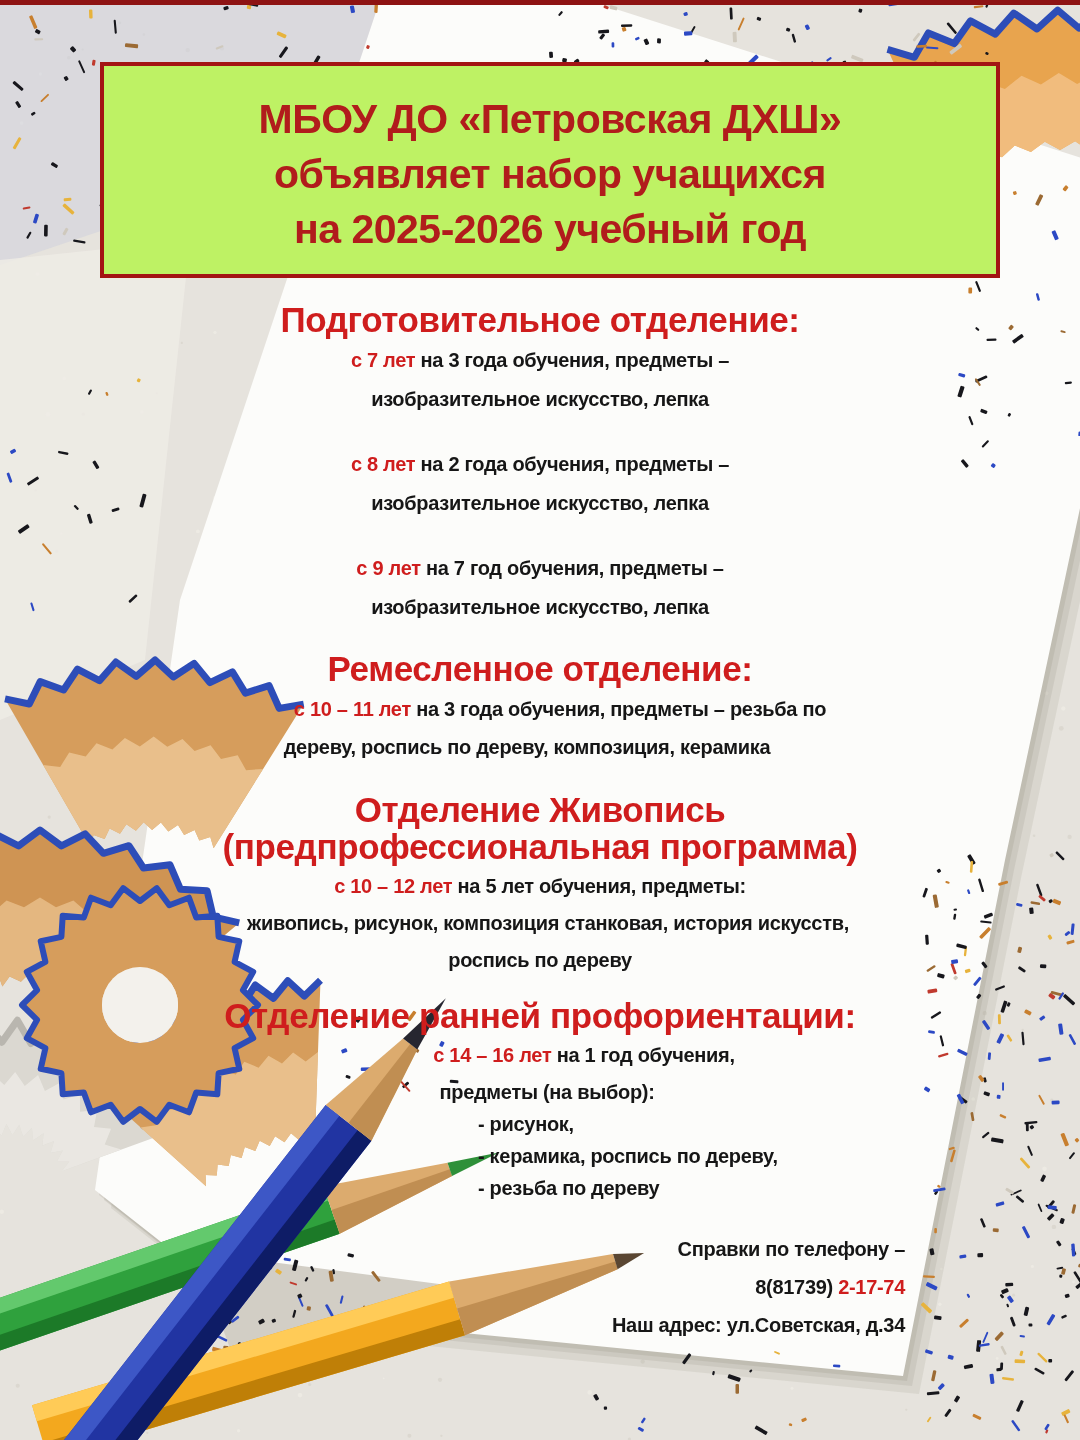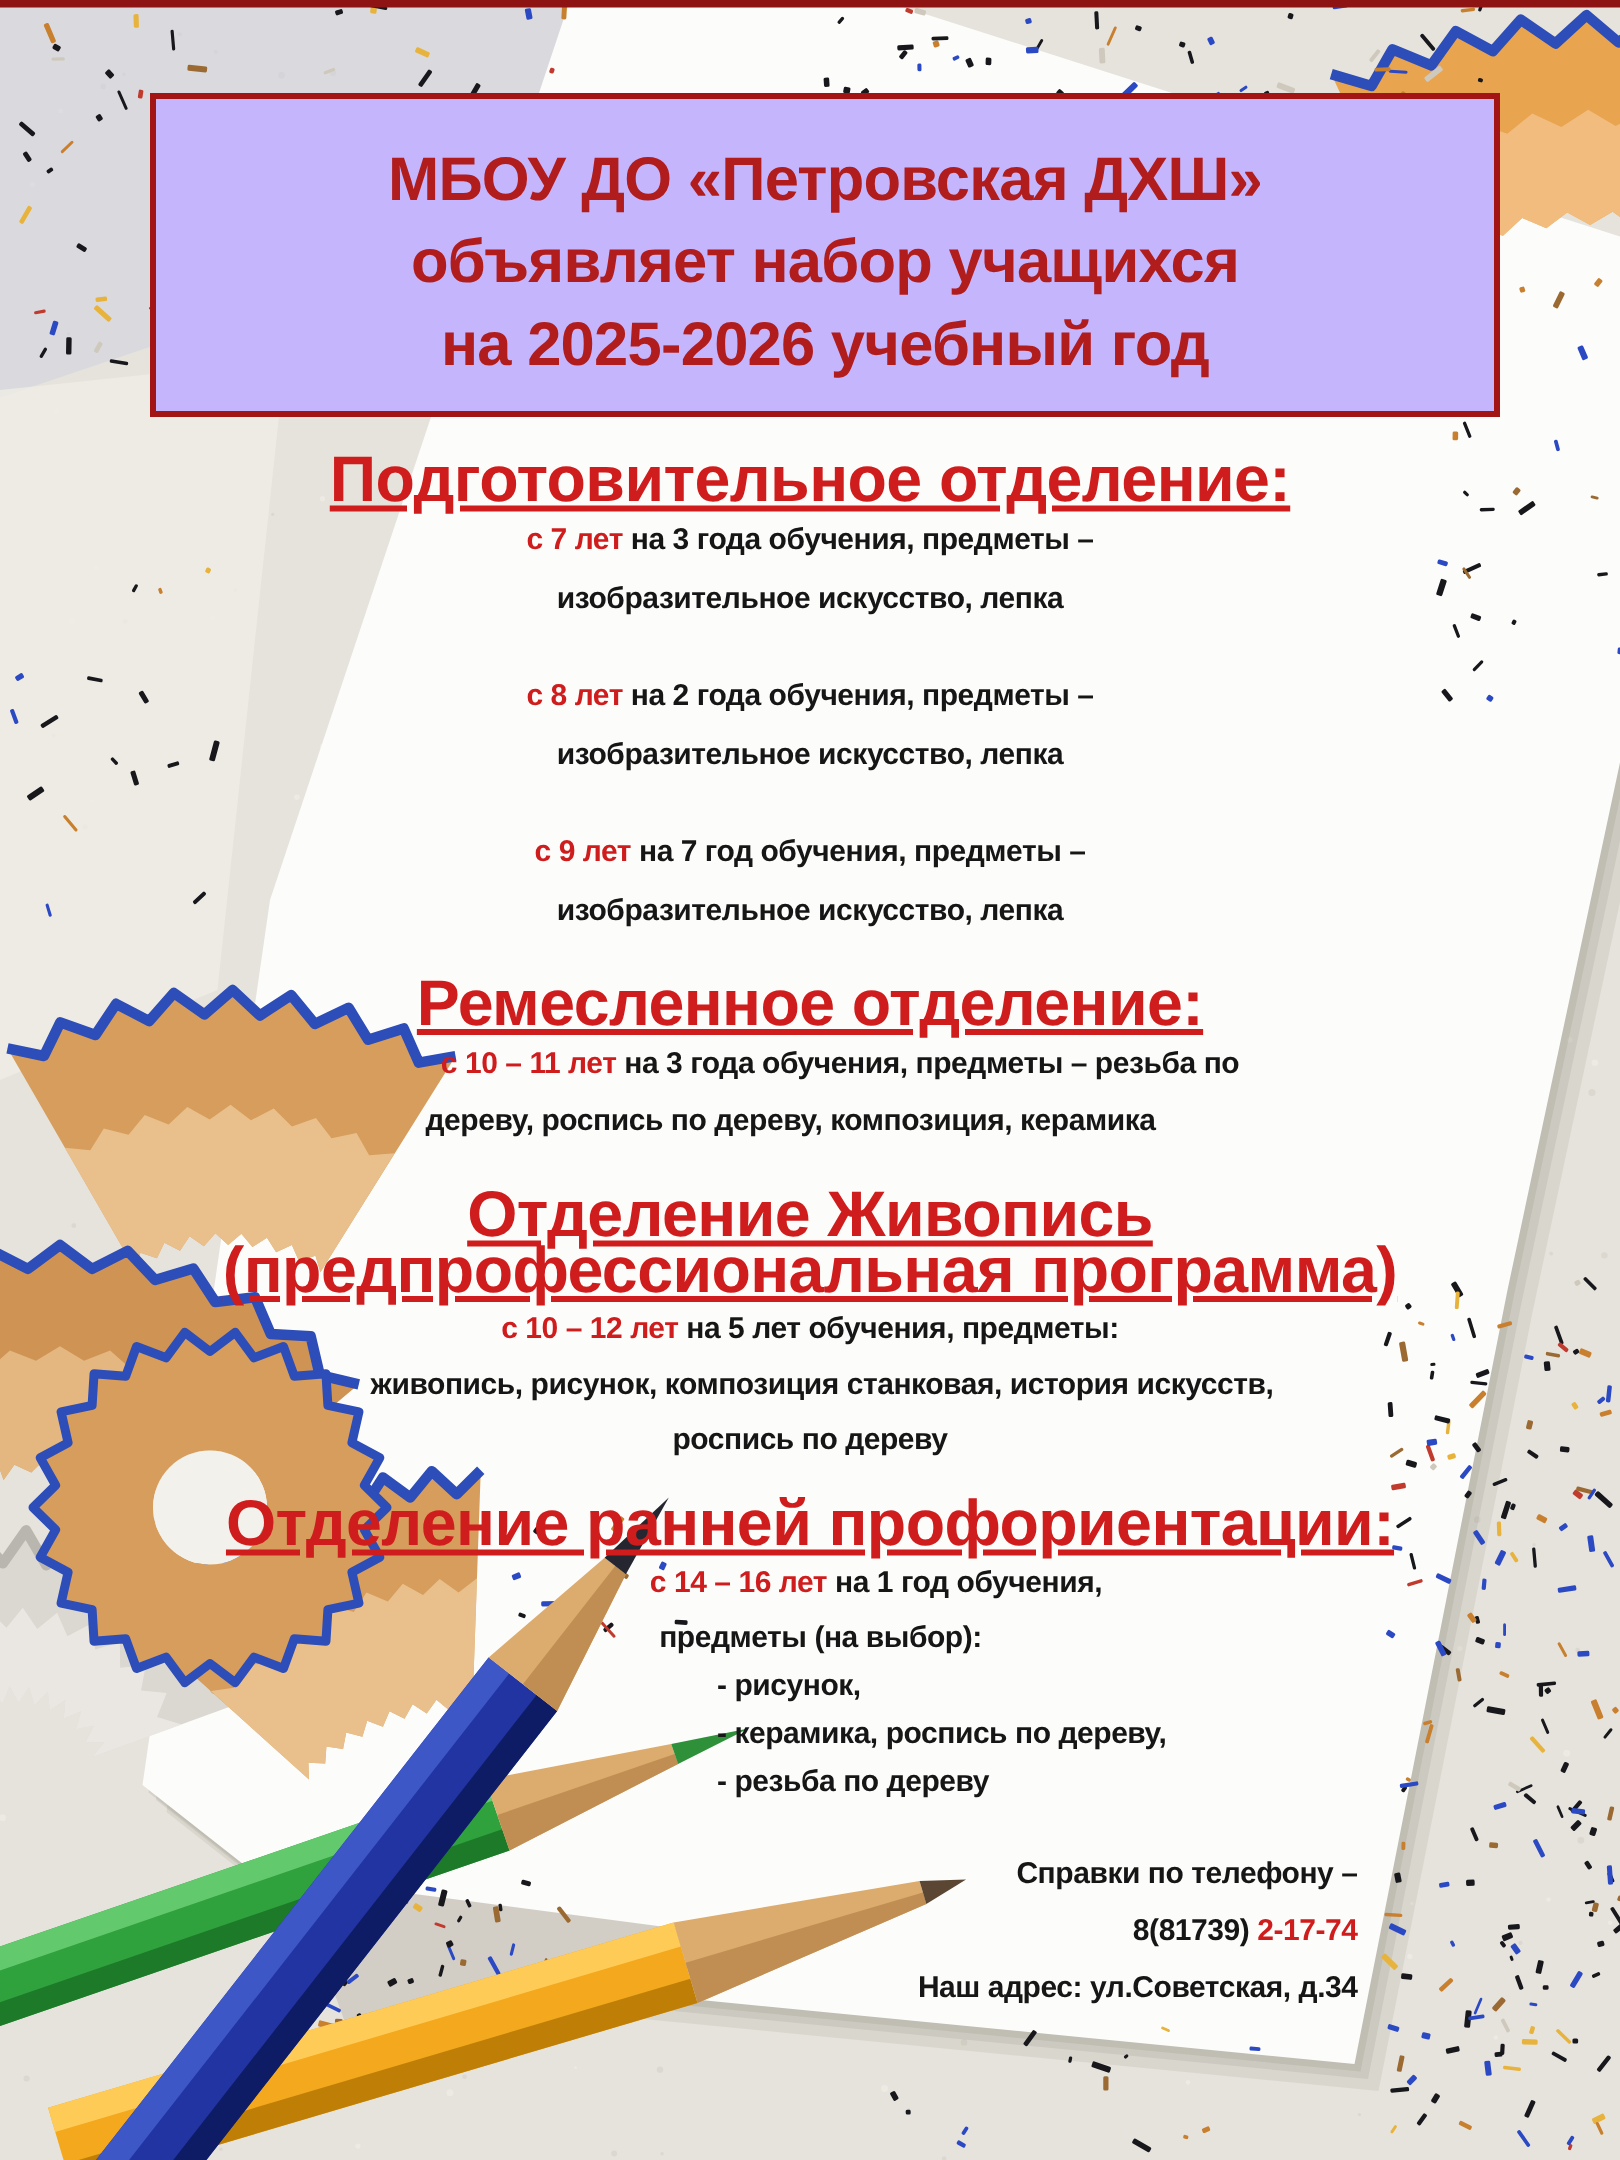--- a/index.html
+++ b/index.html
@@ -6,34 +6,34 @@
   .stage{
     position:relative;width:1080px;height:1440px;overflow:hidden;
     background:#e4e1db;
     font-family:"Liberation Sans", sans-serif;
     --red:#cf1d1d; --title-red:#b11c1c; --border-red:#a31414; --ink:#161616;
   }
   #bg{position:absolute;left:0;top:0;width:1080px;height:1440px;}
   .txt{position:absolute;left:0;top:0;width:1080px;height:1440px;z-index:5;}
   .header-box{
     position:absolute;left:100px;top:62px;width:892px;height:208px;
-    background:#c4b5fd;border:4px solid var(--border-red);
+    background:#bef264;border:4px solid var(--border-red);
     text-align:center;box-sizing:content-box;
   }
   .header-box .hline{
     font-size:41px;font-weight:bold;color:var(--title-red);
     line-height:55px;letter-spacing:-0.5px;white-space:pre;
   }
   .header-box .pad{height:26px;}
   .ln{
     position:absolute;left:0;width:1080px;text-align:center;
     font-weight:bold;color:var(--ink);font-size:20px;white-space:pre;
     letter-spacing:-0.3px;line-height:34px;
   }
-  .hd{font-size:43px;color:var(--red);letter-spacing:-0.4px;text-decoration:underline;}
+  .hd{font-size:35px;color:var(--red);letter-spacing:-0.4px;}
   .red{color:var(--red);}
   .opt{left:478px;width:auto;text-align:left;}
   .ct{left:auto;right:175px;width:auto;text-align:center;}
 </style>
 </head>
 <body>
 
 <div class="stage" style="--red: #cf1d1d; --title-red: #b11c1c; --border-red: #a31414; --ink: #161616;">
 
   <svg id="bg" viewBox="0 0 1080 1440" xmlns="http://www.w3.org/2000/svg">

